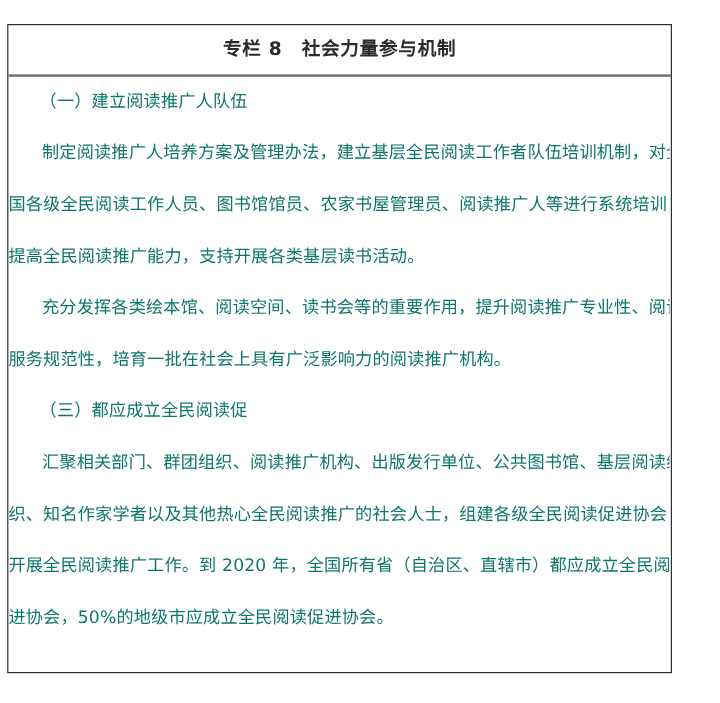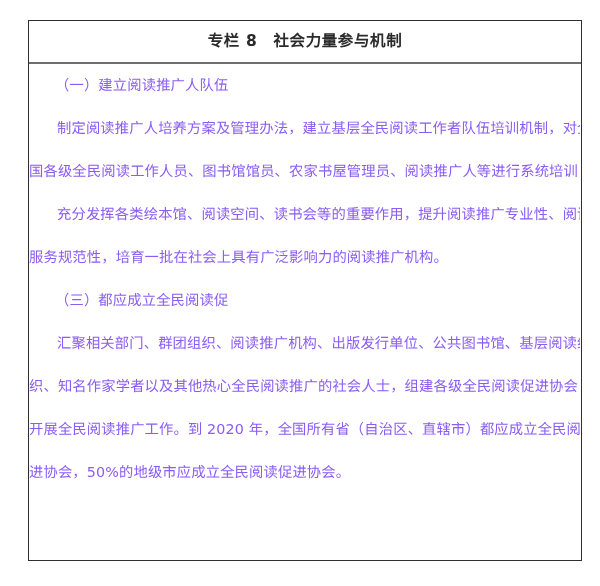--- a/index.html
+++ b/index.html
@@ -20,21 +20,21 @@
   #page {
     position: relative;
     width: 600px;
     height: 586px;
     background: #ffffff;
   }
 
   
   .box {
     position: absolute;
-    left: 28px;
+    left: 6px;
     top: 20px;
     width: 554px;       
     height: 541px;      
     box-sizing: border-box;
     border: 1.4px solid #2f2f2f;
     background: #ffffff;
   }
 
   
   .box-header {
@@ -62,21 +62,21 @@
     padding: 0;
     height: calc(100% - 43px);
   }
 
   
   .doc-flow {
     position: relative;
     padding: 0 1px 0 0;
     font-size: 14.3px;
     line-height: 43px;
-    color: #8b5cf6;
+    color: #0f766e;
     letter-spacing: 0.15px;
   }
 
   .doc-line {
     height: 43px;
     white-space: pre;
     overflow: hidden;
   }
 
   
@@ -93,20 +93,21 @@
     <div class="box-header">
       <div class="box-title">专栏 8　社会力量参与机制</div>
     </div>
 
     <div class="box-body">
       <div class="doc-flow">
 
         <div class="doc-line indent-head">（一）建立阅读推广人队伍</div>
         <div class="doc-line indent-2">制定阅读推广人培养方案及管理办法，建立基层全民阅读工作者队伍培训机制，对全</div>
         <div class="doc-line">国各级全民阅读工作人员、图书馆馆员、农家书屋管理员、阅读推广人等进行系统培训，</div>
+        <div class="doc-line">提高全民阅读推广能力，支持开展各类基层读书活动。</div>
 
         <div class="doc-line indent-2">充分发挥各类绘本馆、阅读空间、读书会等的重要作用，提升阅读推广专业性、阅读</div>
         <div class="doc-line">服务规范性，培育一批在社会上具有广泛影响力的阅读推广机构。</div>
 
         <div class="doc-line indent-head">（三）都应成立全民阅读促</div>
         <div class="doc-line indent-2">汇聚相关部门、群团组织、阅读推广机构、出版发行单位、公共图书馆、基层阅读组</div>
         <div class="doc-line">织、知名作家学者以及其他热心全民阅读推广的社会人士，组建各级全民阅读促进协会，</div>
         <div class="doc-line">开展全民阅读推广工作。到 2020 年，全国所有省（自治区、直辖市）都应成立全民阅读促</div>
         <div class="doc-line">进协会，50%的地级市应成立全民阅读促进协会。</div>
 

